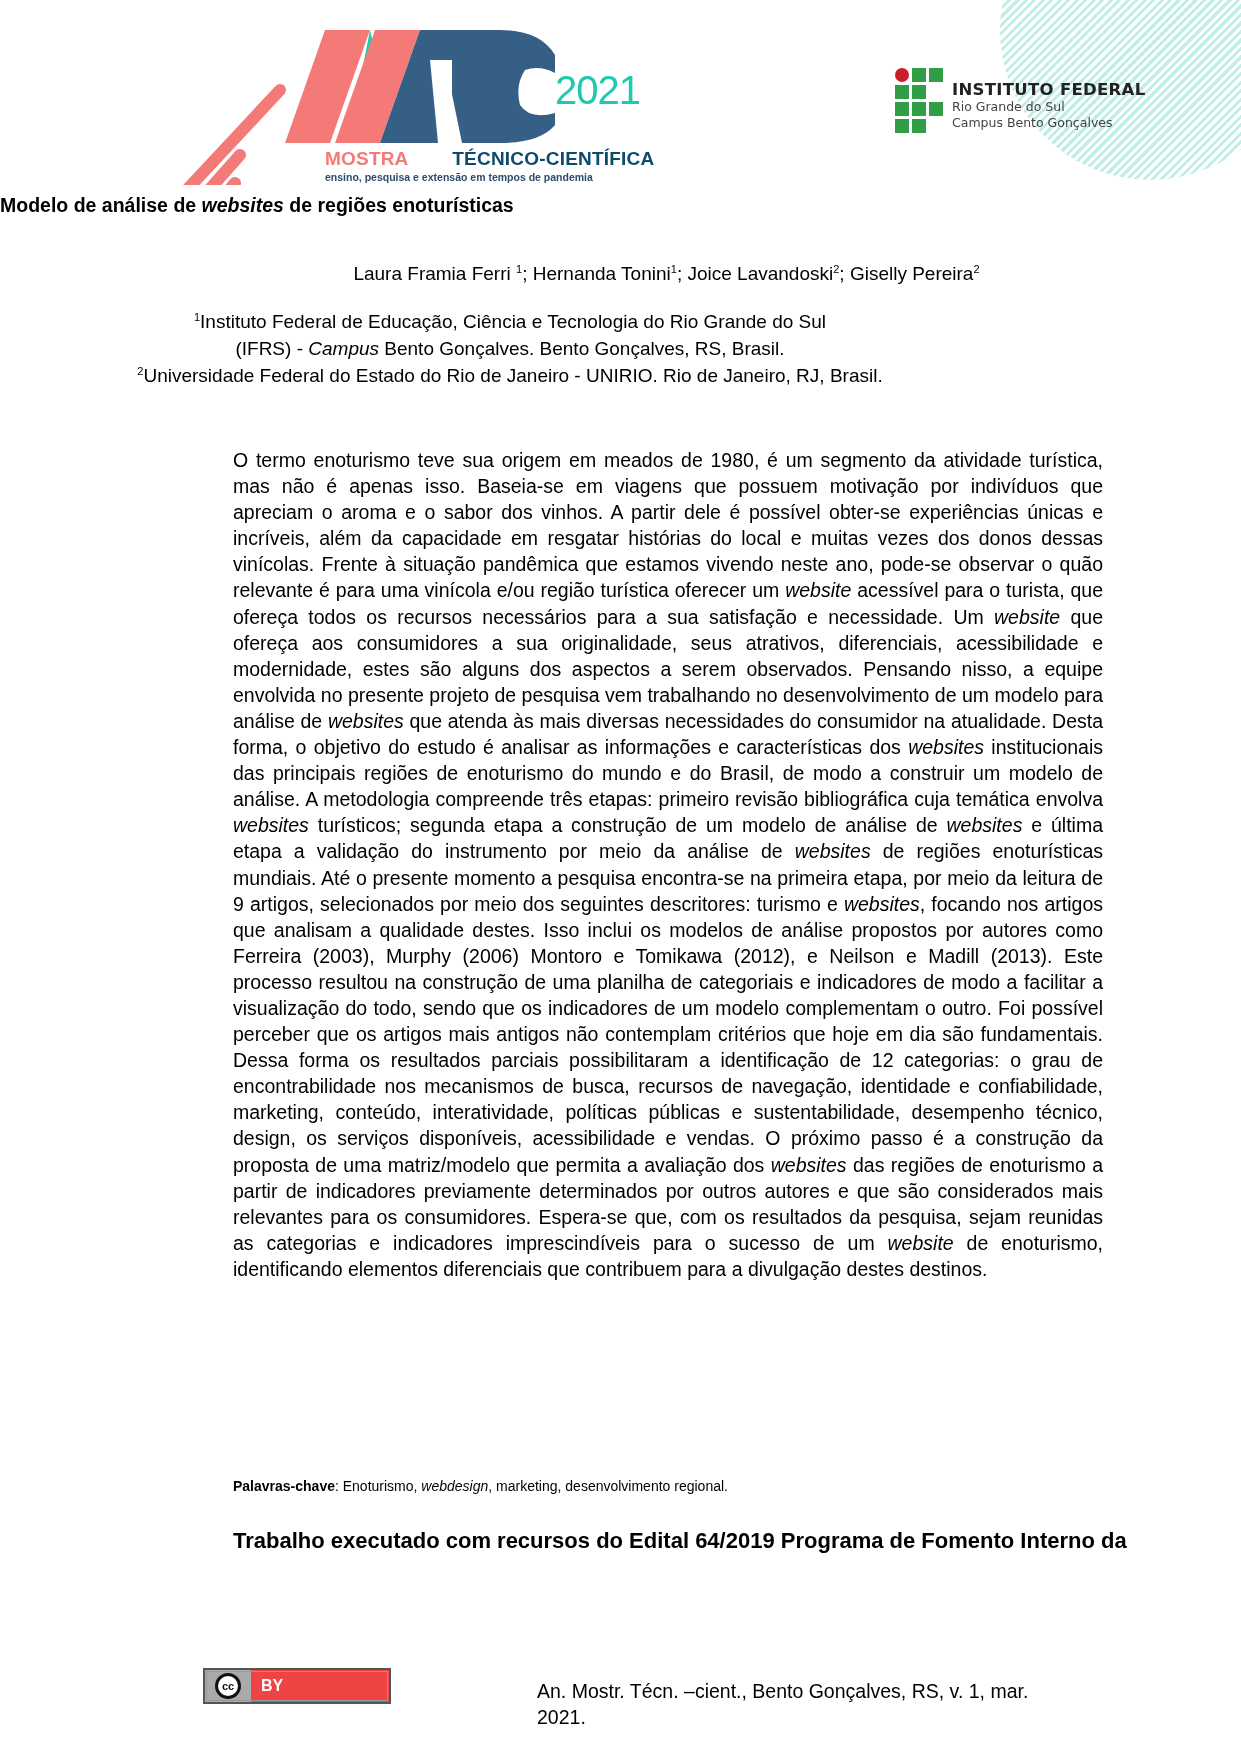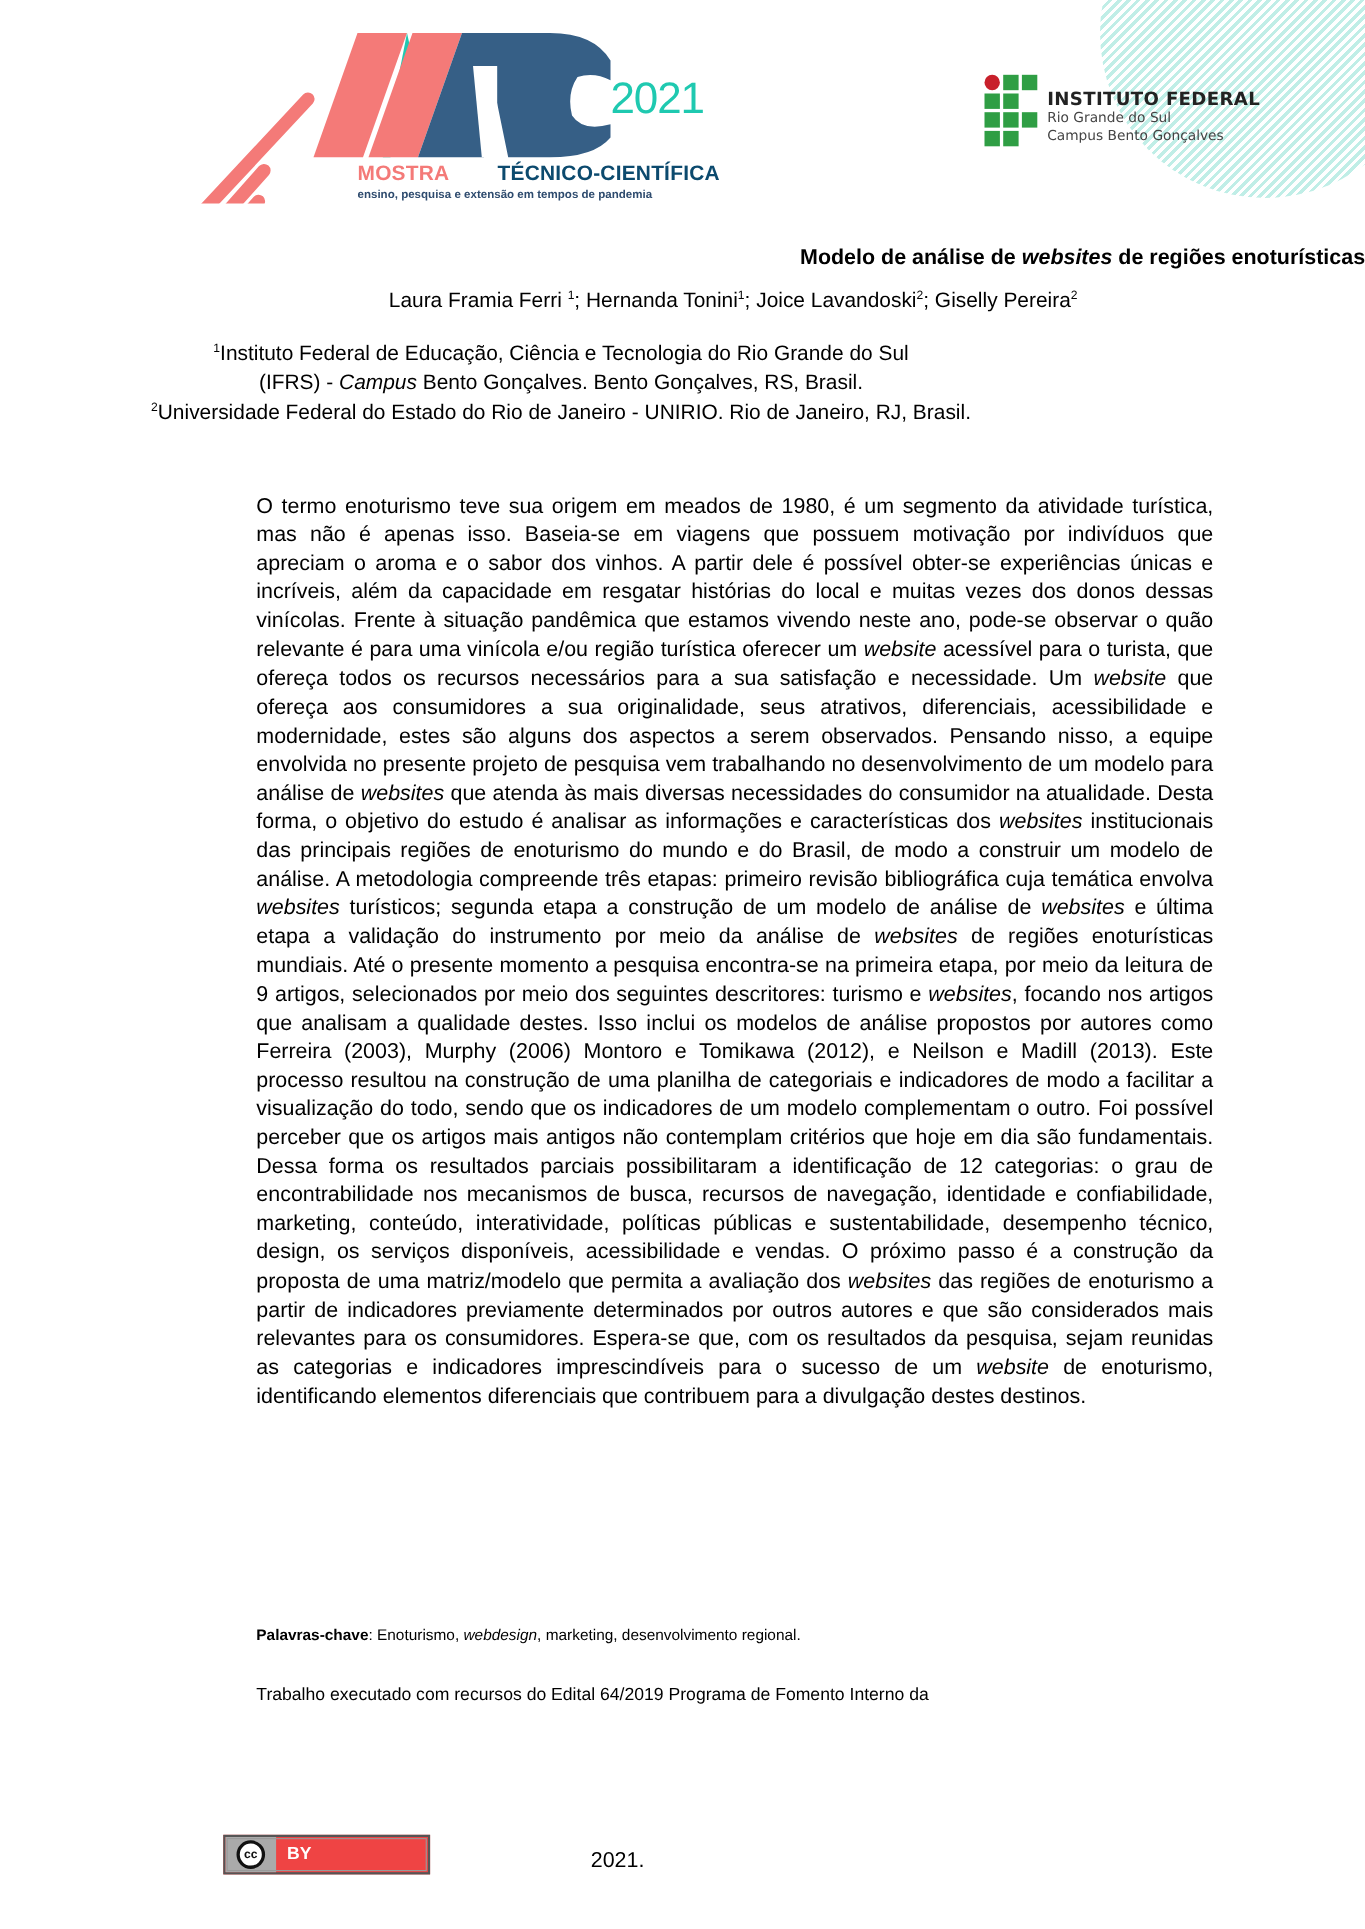--- a/index.html
+++ b/index.html
@@ -27,34 +27,34 @@
              gap: 3px; }
   .if-cell { width: 14px; height: 14px; background: #2f9e44; }
   .if-cell.red { background: #c8202b; border-radius: 50%; }
   .if-cell.empty { background: transparent; }
   .if-text { position: absolute; left: 952px; top: 80px; white-space: nowrap; }
   .if-title { font-family: "DejaVu Sans", sans-serif; font-weight: bold; font-size: 16.5px; color: #222;
               letter-spacing: 0.3px; }
   .if-line { font-family: "DejaVu Sans", sans-serif; font-size: 12.5px; color: #444; line-height: 16px; }
 
   
-  .title { position: absolute; left: 0; width: 1241px; top: 223px; text-align: right;
+  .title { position: absolute; left: 0; width: 1241px; top: 194px; text-align: left;
            font-size: 19.5px; font-weight: bold; }
   .authors { position: absolute; left: 0; width: 1241px; top: 263px; text-align: center;
              font-size: 19px; padding-left: 46px; }
   .affil { position: absolute; left: 0; width: 1020px; top: 308px; text-align: center;
            font-size: 19px; line-height: 27px; }
   sup { font-size: 11px; vertical-align: 7px; line-height: 0; }
 
   
   .abstract { position: absolute; left: 233px; top: 447px; width: 870px;
               font-size: 19.5px; line-height: 26.1px; text-align: justify; }
   .keywords { position: absolute; left: 233px; top: 1478px; width: 890px; font-size: 14px; }
-  .funding { position: absolute; left: 233px; top: 1527px; width: 920px; font-size: 16px;
-             line-height: 27px; }
+  .funding { position: absolute; left: 233px; top: 1527px; width: 920px; font-size: 22px;
+             line-height: 27px; font-weight: bold; }
 
   
   .cc-badge { position: absolute; left: 203px; top: 1668px; width: 188px; height: 36px;
               background: #ef4444; border: 2px solid #555; box-sizing: border-box;
               outline: 1px solid #999; outline-offset: -4px; display: flex; align-items: center; }
   .cc-left { width: 46px; height: 100%; background: #aaa; display: flex; align-items: center;
              justify-content: center; }
   .cc-circle { width: 26px; height: 26px; border-radius: 50%; background: #fff; border: 3px solid #111;
                box-sizing: border-box; font-weight: bold; font-size: 11px; display: flex;
                align-items: center; justify-content: center; color: #111; }
@@ -133,14 +133,15 @@
 </div>
 
 <div class="cc-badge">
   <div class="cc-left">
     <div class="cc-circle">cc</div>
   </div>
   <span class="cc-by">BY</span>
 </div>
 
 <div class="citation">
+  <div>An. Mostr. Técn. –cient., Bento Gonçalves, RS, v. 1, mar.</div>
   <div>2021.</div>
 </div>
 
 </body></html>

